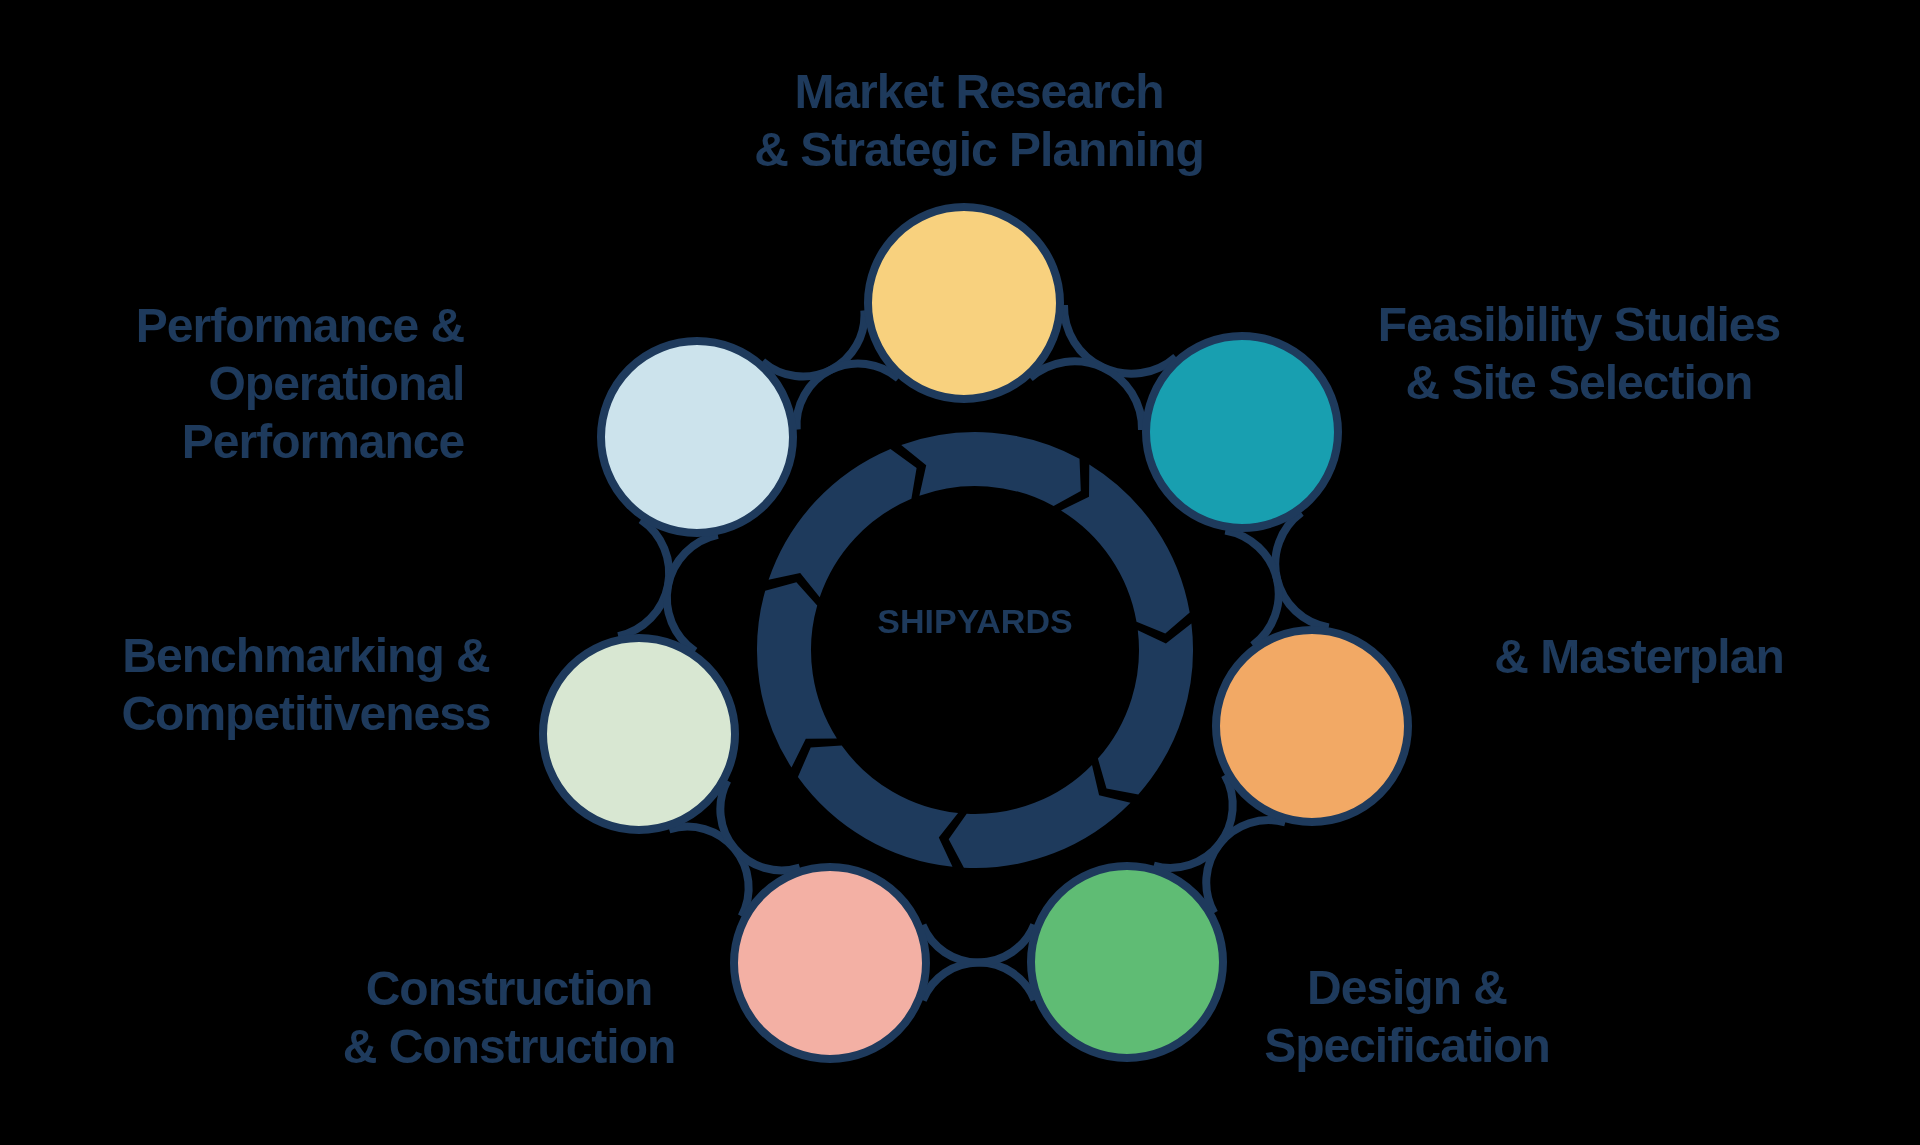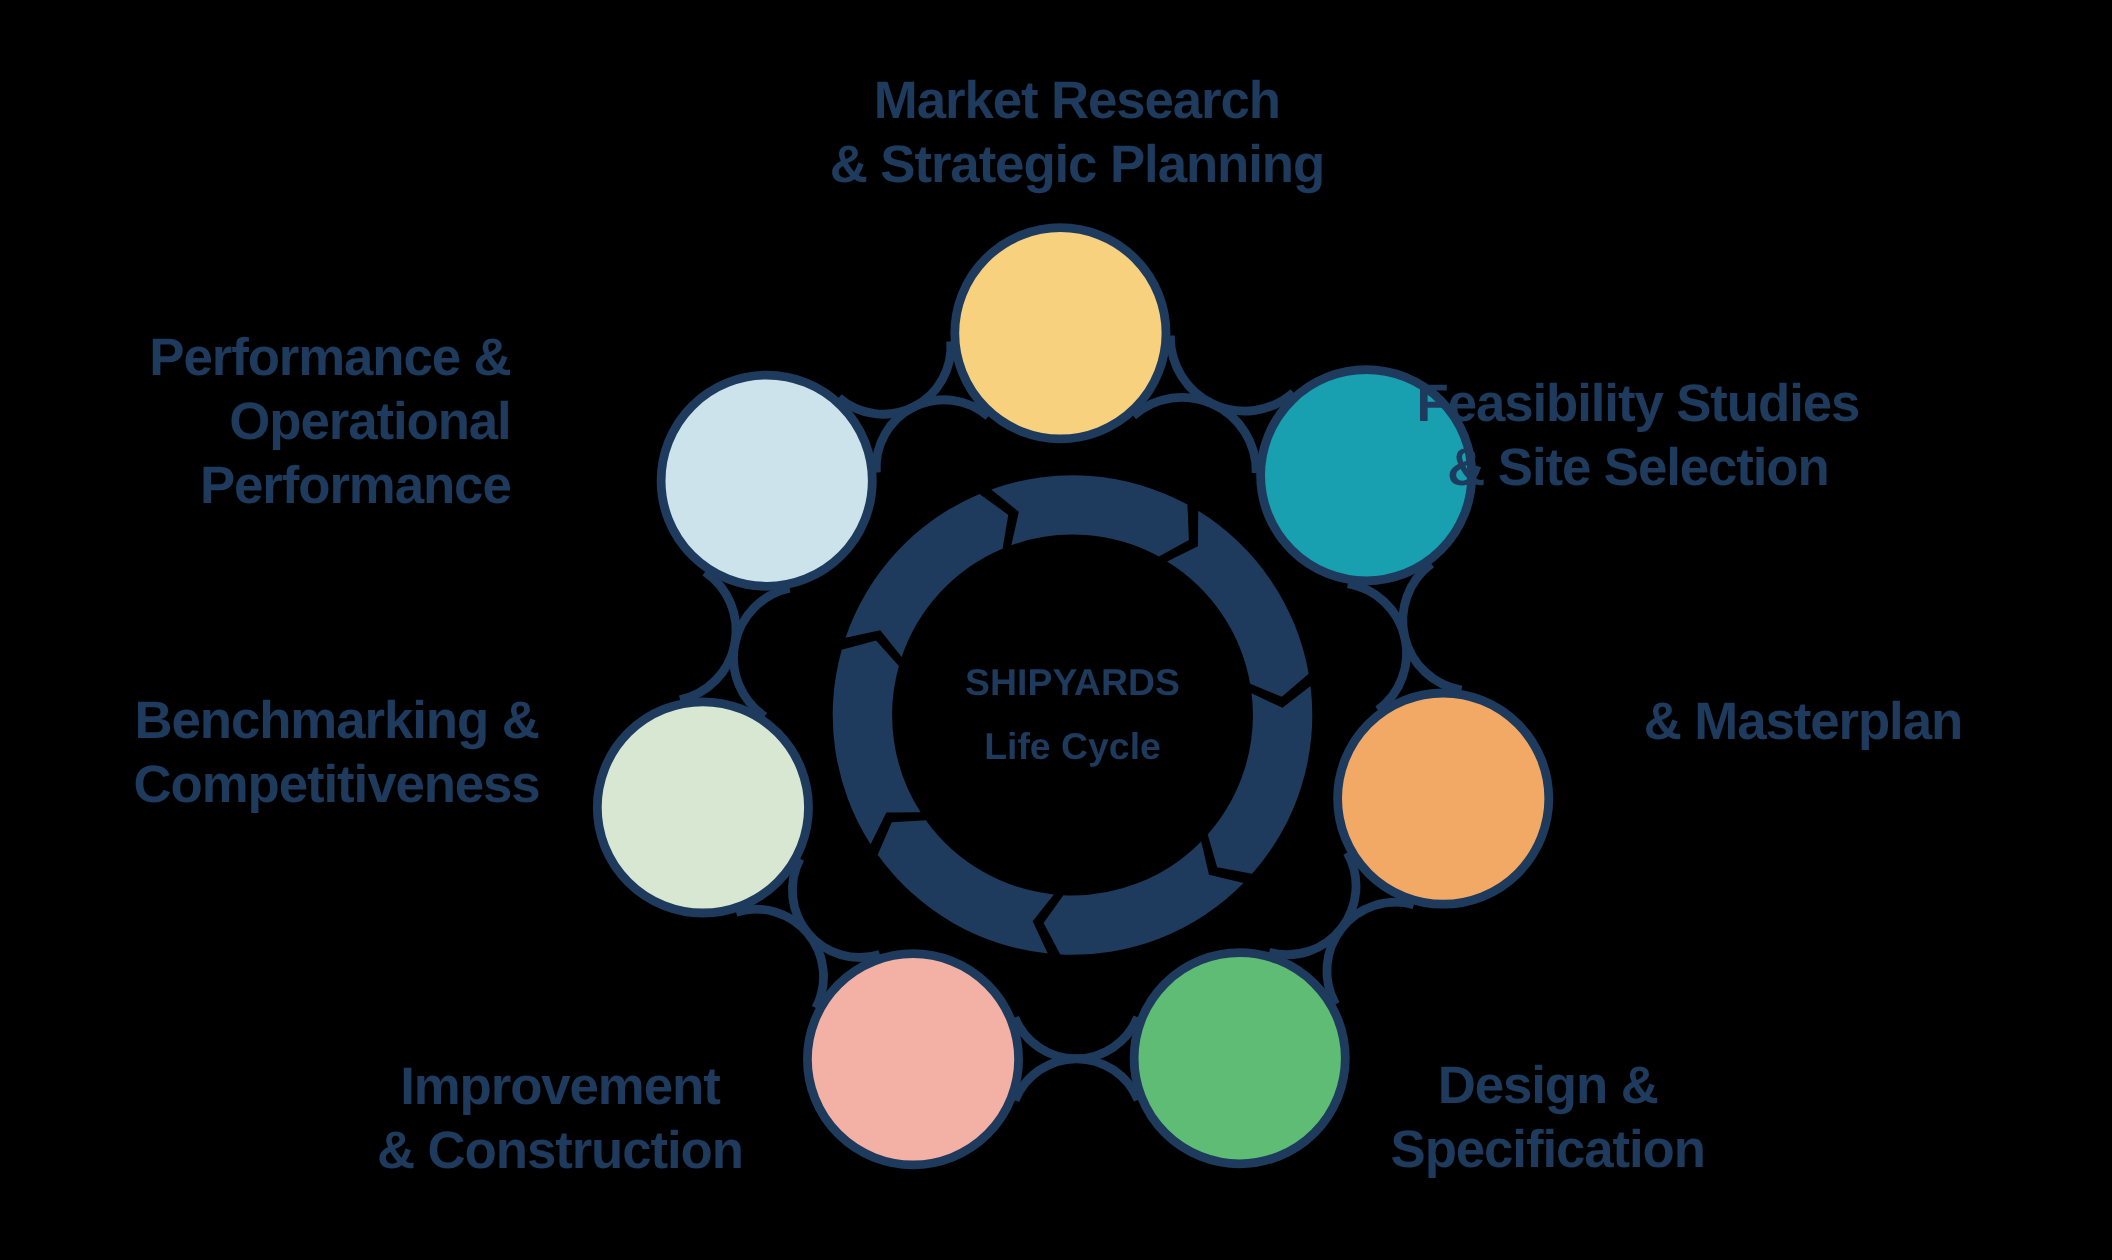--- a/index.html
+++ b/index.html
@@ -36,21 +36,21 @@
     text-align: center;
     font-weight: 700;
     font-size: 34px;
     line-height: 58px;
     letter-spacing: 0;
     white-space: nowrap;
     color: var(--navy, #1E3A5C);
   }
   
   #lbl-market-research        { left: 979px;  top: 63px;  }
-  #lbl-feasibility            { left: 1489px; top: 296px; margin-top: 43px; }
+  #lbl-feasibility            { left: 1579px; top: 296px; }
   #lbl-conceptual-design      { left: 1639px; top: 628px; }
   #lbl-design-specification   { left: 1407px; top: 959px; }
   #lbl-procurement-construction { left: 509px; top: 960px; }
   #lbl-benchmarking           { left: 306px;  top: 627px; }
   #lbl-performance            { left: 300px;  top: 297px; text-align: right; }
   #center-title               { left: 975px;  top: 592px; }
 </style>
 </head>
 <body style="background: rgb(0, 0, 0);">
 
@@ -106,33 +106,32 @@
   <div class="phase-label" id="lbl-conceptual-design">
     <div>&amp; Masterplan</div>
   </div>
 
   <div class="phase-label" id="lbl-design-specification">
     <div>Design &amp;</div>
     <div>Specification</div>
   </div>
 
   <div class="phase-label" id="lbl-procurement-construction">
-    <div>Improvement</div>
+    <div>Construction</div>
     <div>&amp; Construction</div>
   </div>
 
   <div class="phase-label" id="lbl-benchmarking">
     <div>Benchmarking &amp;</div>
     <div>Competitiveness</div>
   </div>
 
   <div class="phase-label" id="lbl-performance">
     <div>Performance &amp;</div>
     <div>Operational</div>
     <div>Performance</div>
   </div>
 
   <div class="center-title" id="center-title">
     <div>SHIPYARDS</div>
-    <div>Life Cycle</div>
   </div>
 
 </div>
 
 </body></html>

